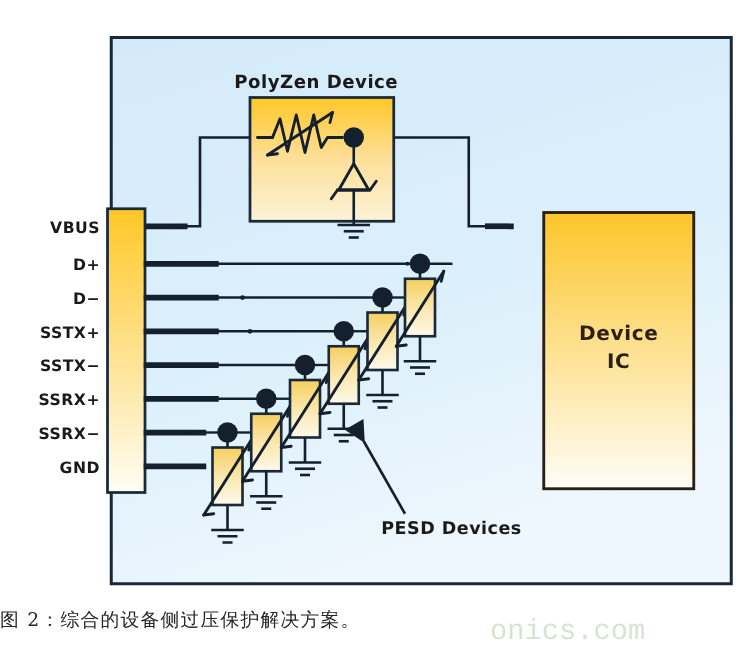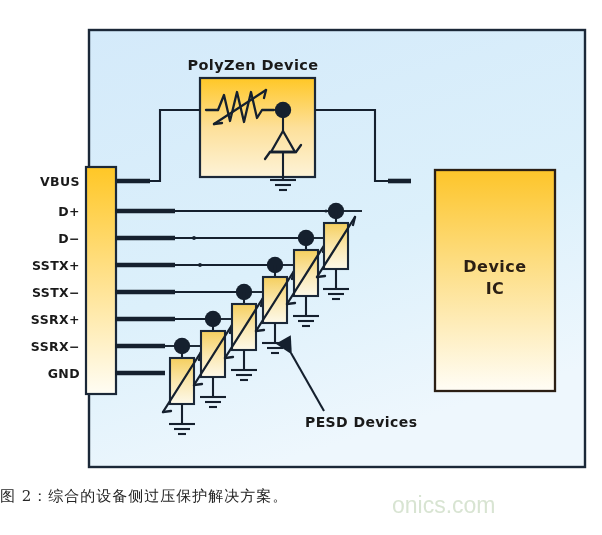--- a/index.html
+++ b/index.html
@@ -35,21 +35,21 @@
     font-family: "DejaVu Serif", "Liberation Serif", serif;
     font-size: 15px;
     color: #262626;
     letter-spacing: 1px;
     white-space: nowrap;
   }
   .watermark {
     position: absolute;
     left: 392px;
     top: 492px;
-    font-family: Liberation Sans, sans-serif;
+    font-family: Liberation Mono, monospace;
     font-size: 23px;
     color: #d8e4d2;
     letter-spacing: 0px;
     pointer-events: none;
   }
   .pin-label {
     font-family: "DejaVu Sans", "Liberation Sans", sans-serif;
     font-size: 12.5px;
     font-weight: bold;
     fill: #1a1a1a;

